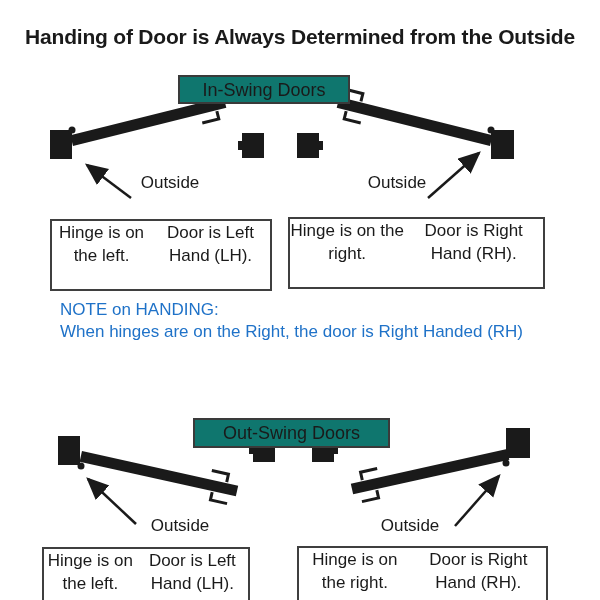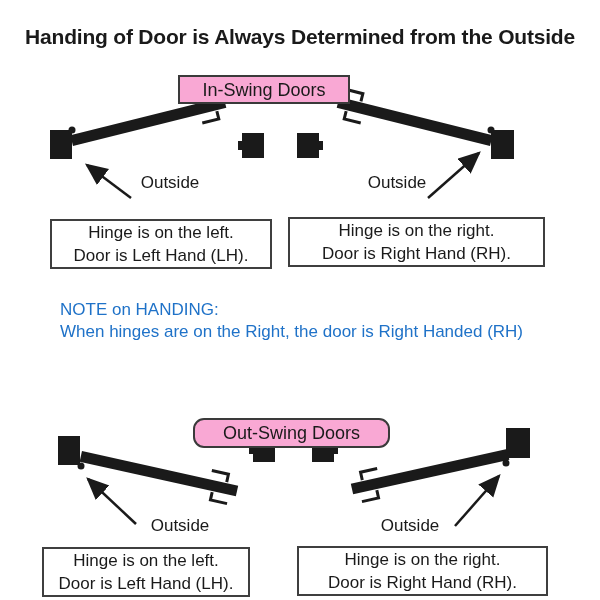--- a/index.html
+++ b/index.html
@@ -6,36 +6,36 @@
   #stage{
     position:relative;width:600px;height:600px;background:#ffffff;
     font-family:"Liberation Sans","DejaVu Sans",sans-serif;color:#1a1a1a;overflow:hidden;
   }
   .abs{position:absolute;margin-top:19px;}
   #title{
     top:6px;left:0;width:600px;text-align:center;
     font-size:21px;font-weight:bold;letter-spacing:-0.2px;white-space:nowrap;
   }
   .hdr-box{
-    border:2px solid #3a3a3a;background:#f9a8d4;text-align:center;
+    border:2px solid #3a3a3a;background:#0f766e;text-align:center;
     font-size:18px;line-height:26px;box-sizing:border-box;
   }
   #inswing-header{left:178px;top:56px;width:172px;height:29px;}
-  #outswing-header{left:193px;top:399px;width:197px;height:30px;border-radius:11px;}
+  #outswing-header{left:193px;top:399px;width:197px;height:30px;}
   .outside-label{
     width:96px;text-align:center;font-size:17px;
   }
   #os-lbl-in-left{left:122px;top:154px;}
   #os-lbl-in-right{left:349px;top:154px;}
   #os-lbl-out-left{left:132px;top:497px;}
   #os-lbl-out-right{left:362px;top:497px;}
   .caption-box{
     border:2px solid #3f3f3f;background:#fff;box-sizing:border-box;
-    display:flex;flex-direction:column;justify-content:center;
-    text-align:center;font-size:17px;line-height:23px;height:50px;
+    display:flex;flex-direction:row;justify-content:center;
+    text-align:center;font-size:17px;line-height:23px;height:72px;
   }
   #cap-in-left{left:50px;top:200px;width:222px;}
   #cap-in-right{left:288px;top:198px;width:257px;}
   #cap-out-left{left:42px;top:528px;width:208px;}
   #cap-out-right{left:297px;top:527px;width:251px;}
   #note{
     left:60px;top:280px;width:520px;color:#1f72c8;
     font-size:17px;line-height:22px;
   }
   svg{position:absolute;left:0;top:0;}

